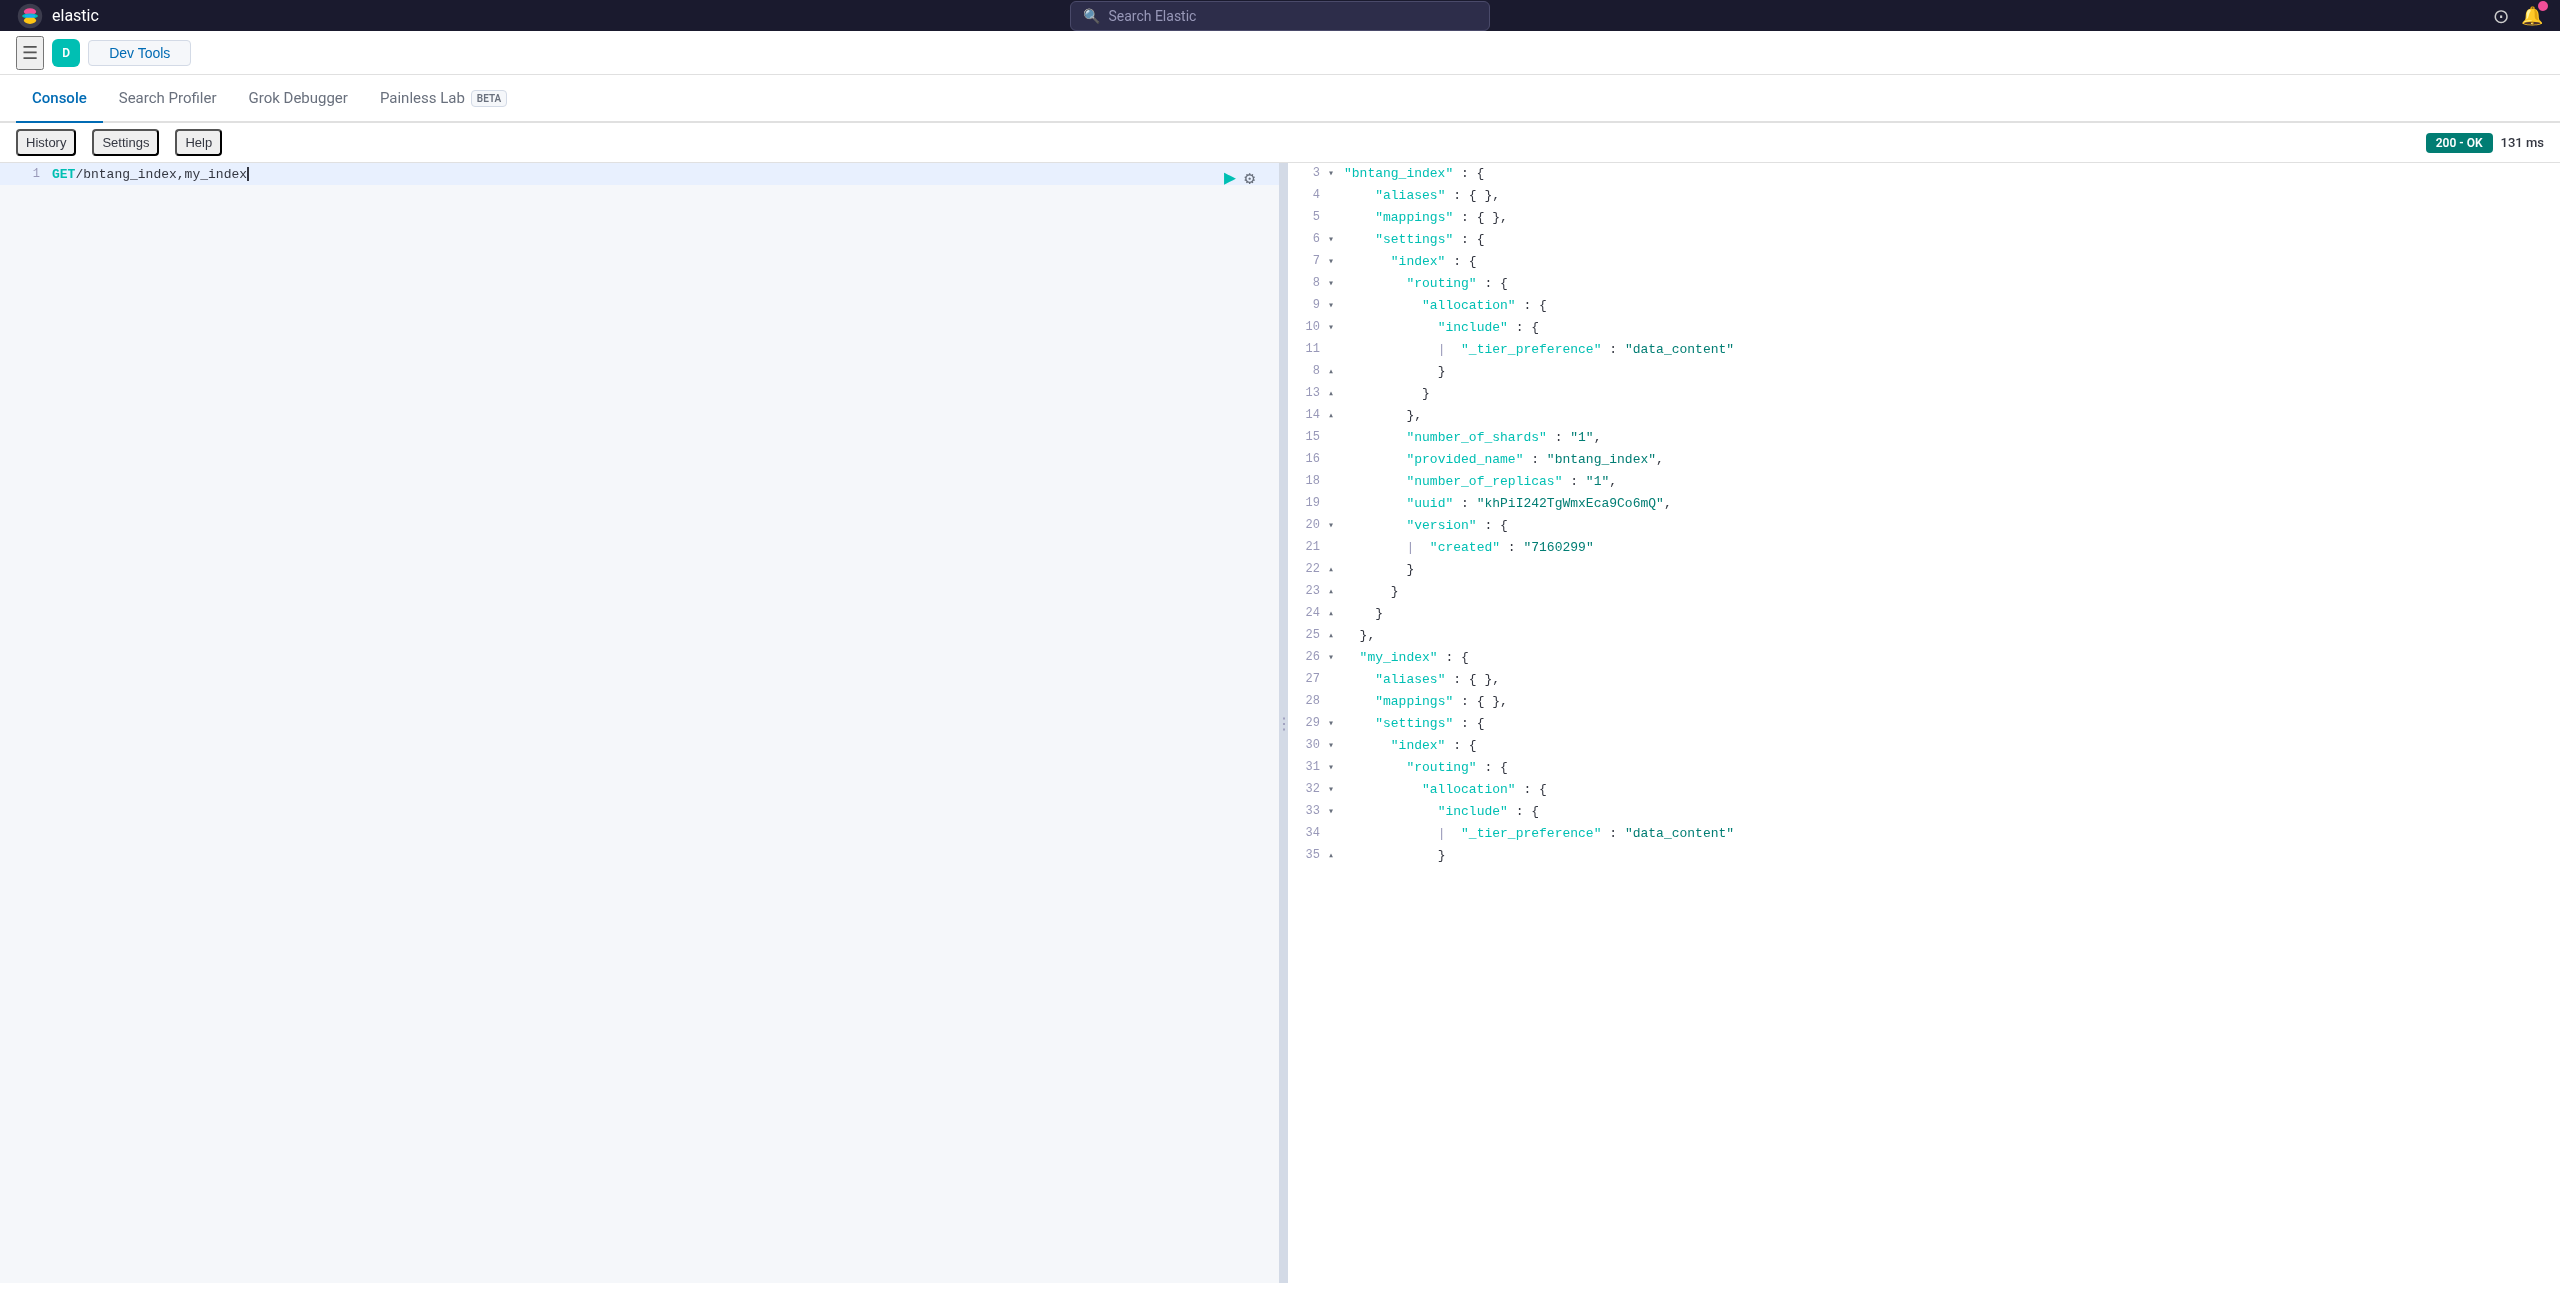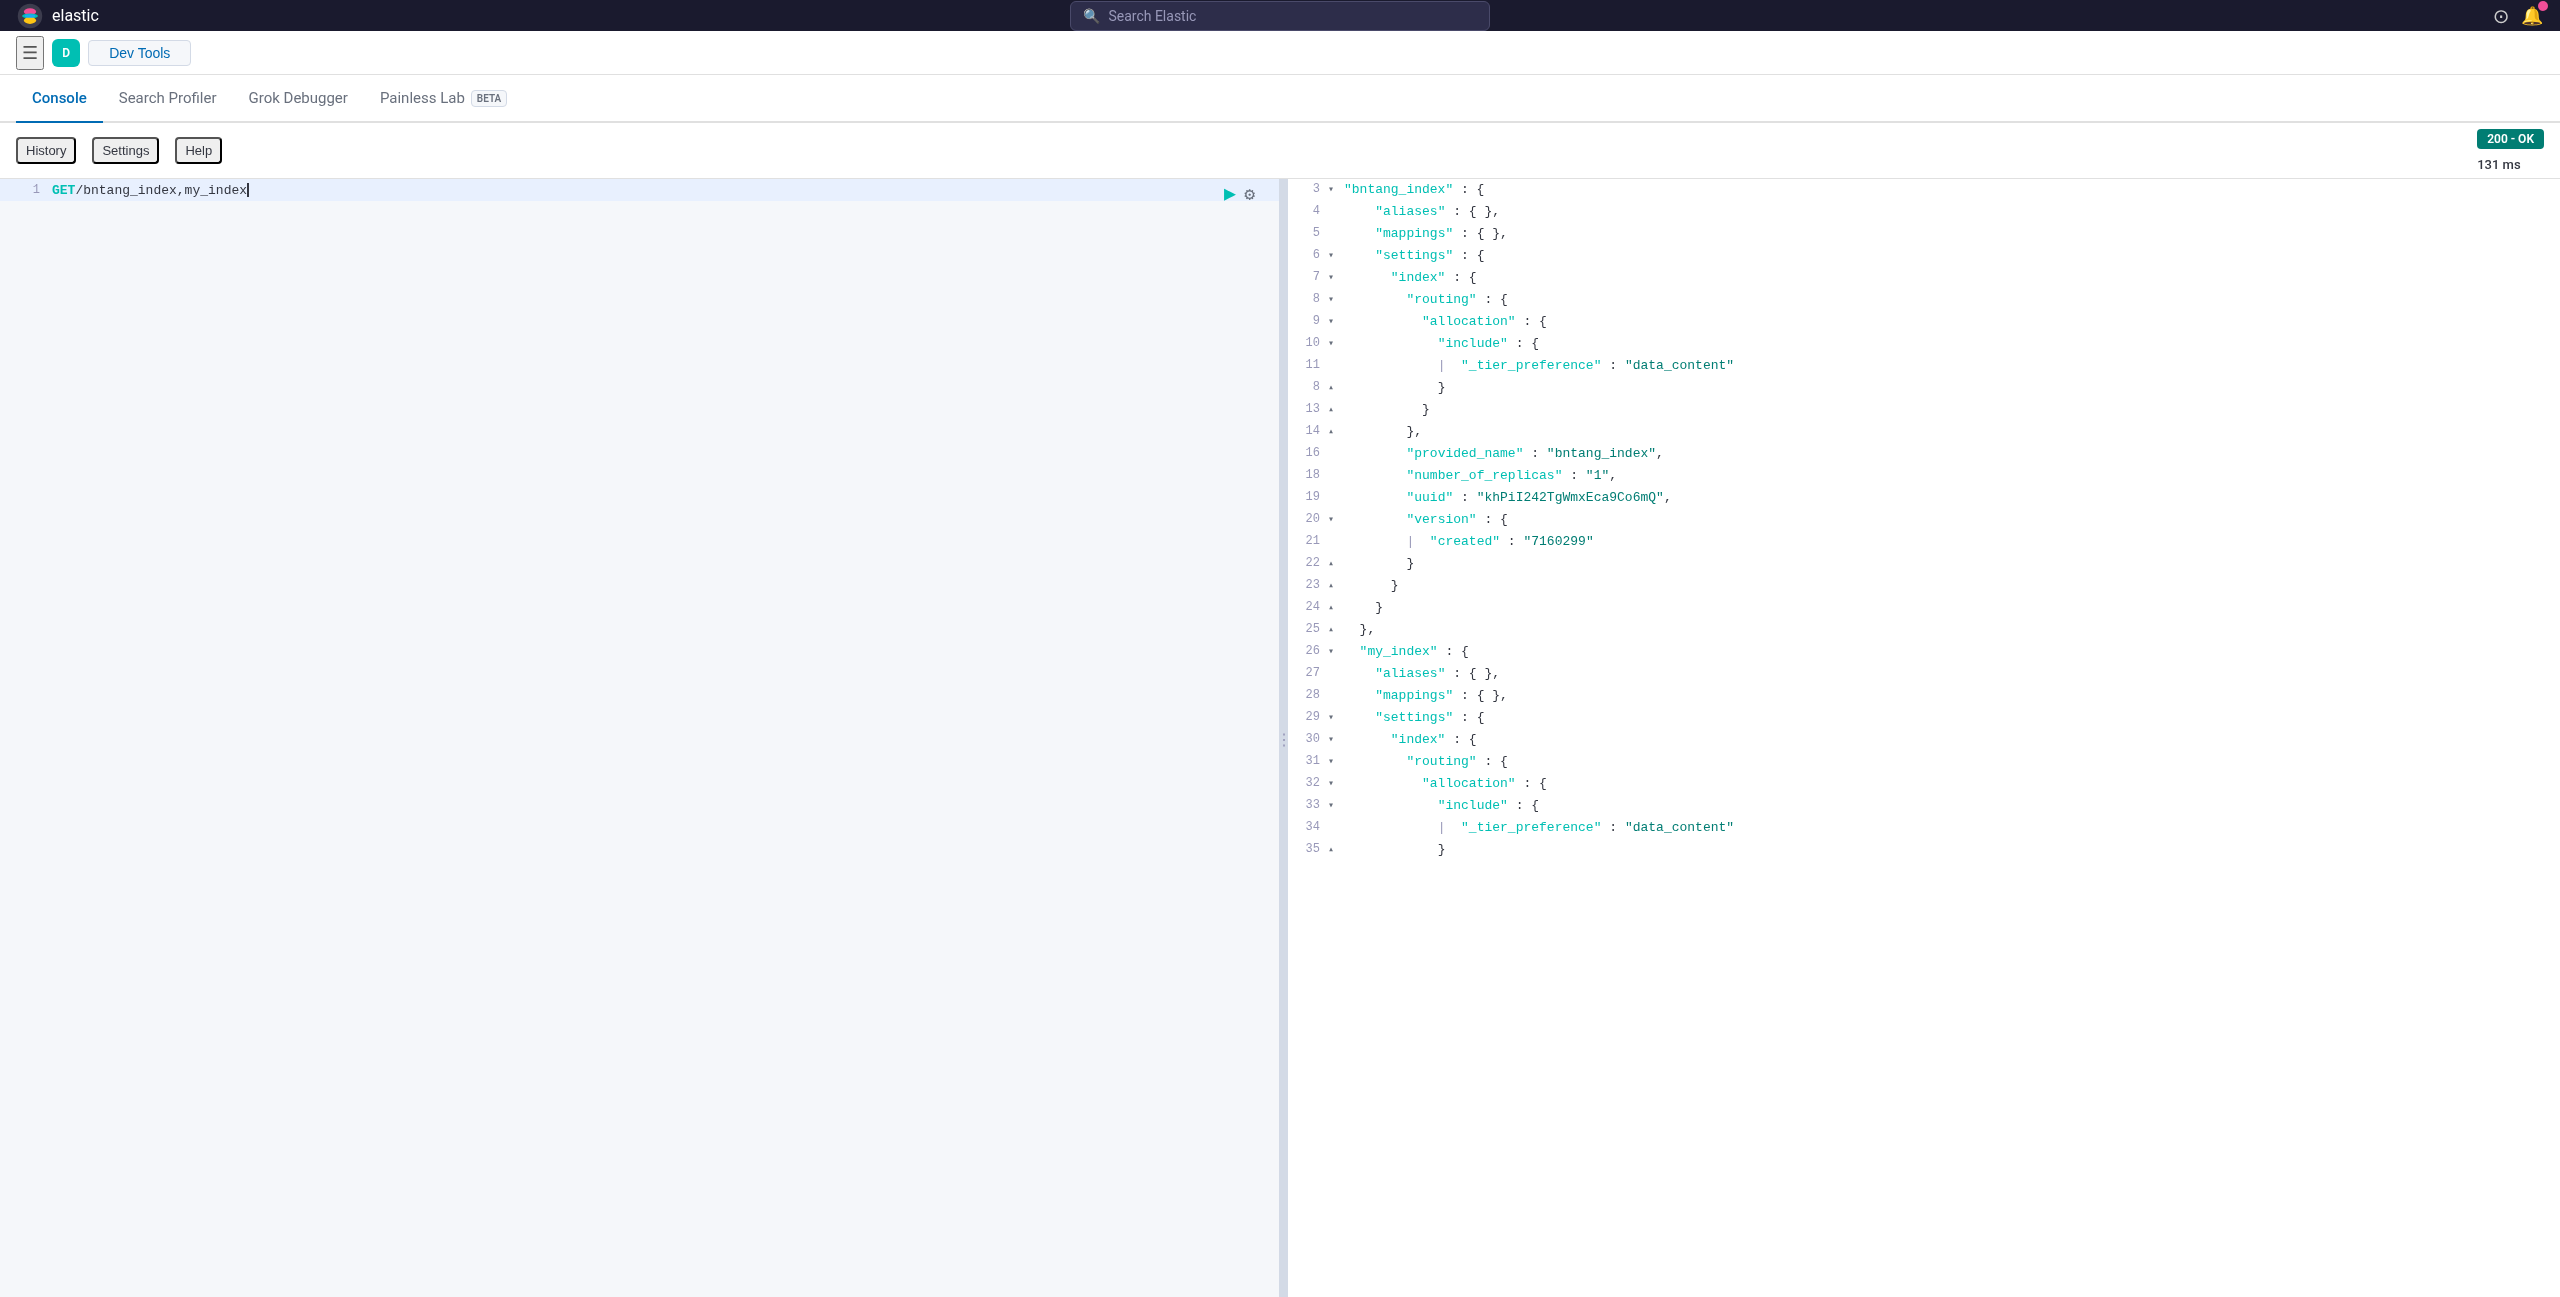--- a/index.html
+++ b/index.html
@@ -154,22 +154,22 @@
     .toolbar-btn {
       font-size: 13px;
       color: #343741;
       cursor: pointer;
       padding: 4px 8px;
       border-radius: 4px;
     }
     .status-badge {
       margin-left: auto;
       display: flex;
+      align-items: center;
       gap: 8px;
-      flex-direction: column;
     }
     .ok-badge {
       background: #017d73;
       color: #fff;
       font-size: 12px;
       font-weight: 600;
       padding: 3px 10px;
       border-radius: 4px;
     }
     .time-badge {
@@ -443,20 +443,25 @@
       <span class="result-line-num">13</span>
       <span class="result-toggle">▴</span>
       <span class="result-content">          <span class="json-punct">}</span></span>
     </div>
     <div class="result-line">
       <span class="result-line-num">14</span>
       <span class="result-toggle">▴</span>
       <span class="result-content">        <span class="json-punct">},</span></span>
     </div>
     <div class="result-line">
+      <span class="result-line-num">15</span>
+      <span class="result-toggle"></span>
+      <span class="result-content">        <span class="json-key">"number_of_shards"</span><span class="json-punct"> : </span><span class="json-str">"1"</span><span class="json-punct">,</span></span>
+    </div>
+    <div class="result-line">
       <span class="result-line-num">16</span>
       <span class="result-toggle"></span>
       <span class="result-content">        <span class="json-key">"provided_name"</span><span class="json-punct"> : </span><span class="json-str">"bntang_index"</span><span class="json-punct">,</span></span>
     </div>
     <div class="result-line">
       <span class="result-line-num">18</span>
       <span class="result-toggle"></span>
       <span class="result-content">        <span class="json-key">"number_of_replicas"</span><span class="json-punct"> : </span><span class="json-str">"1"</span><span class="json-punct">,</span></span>
     </div>
     <div class="result-line">

